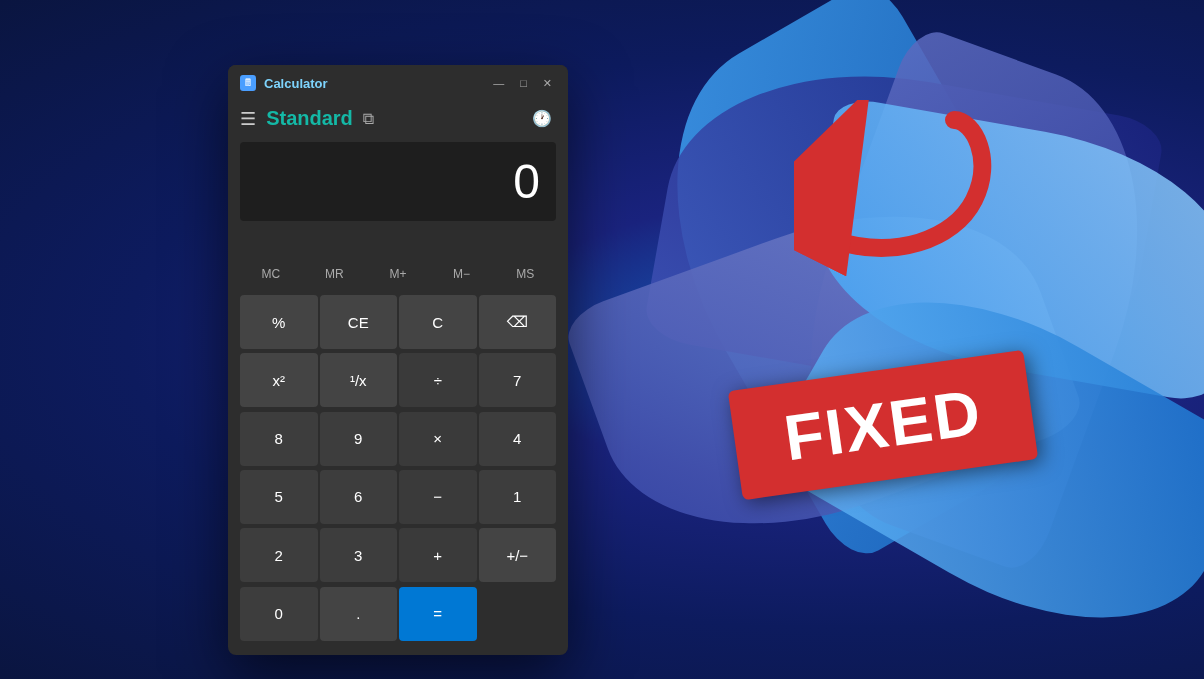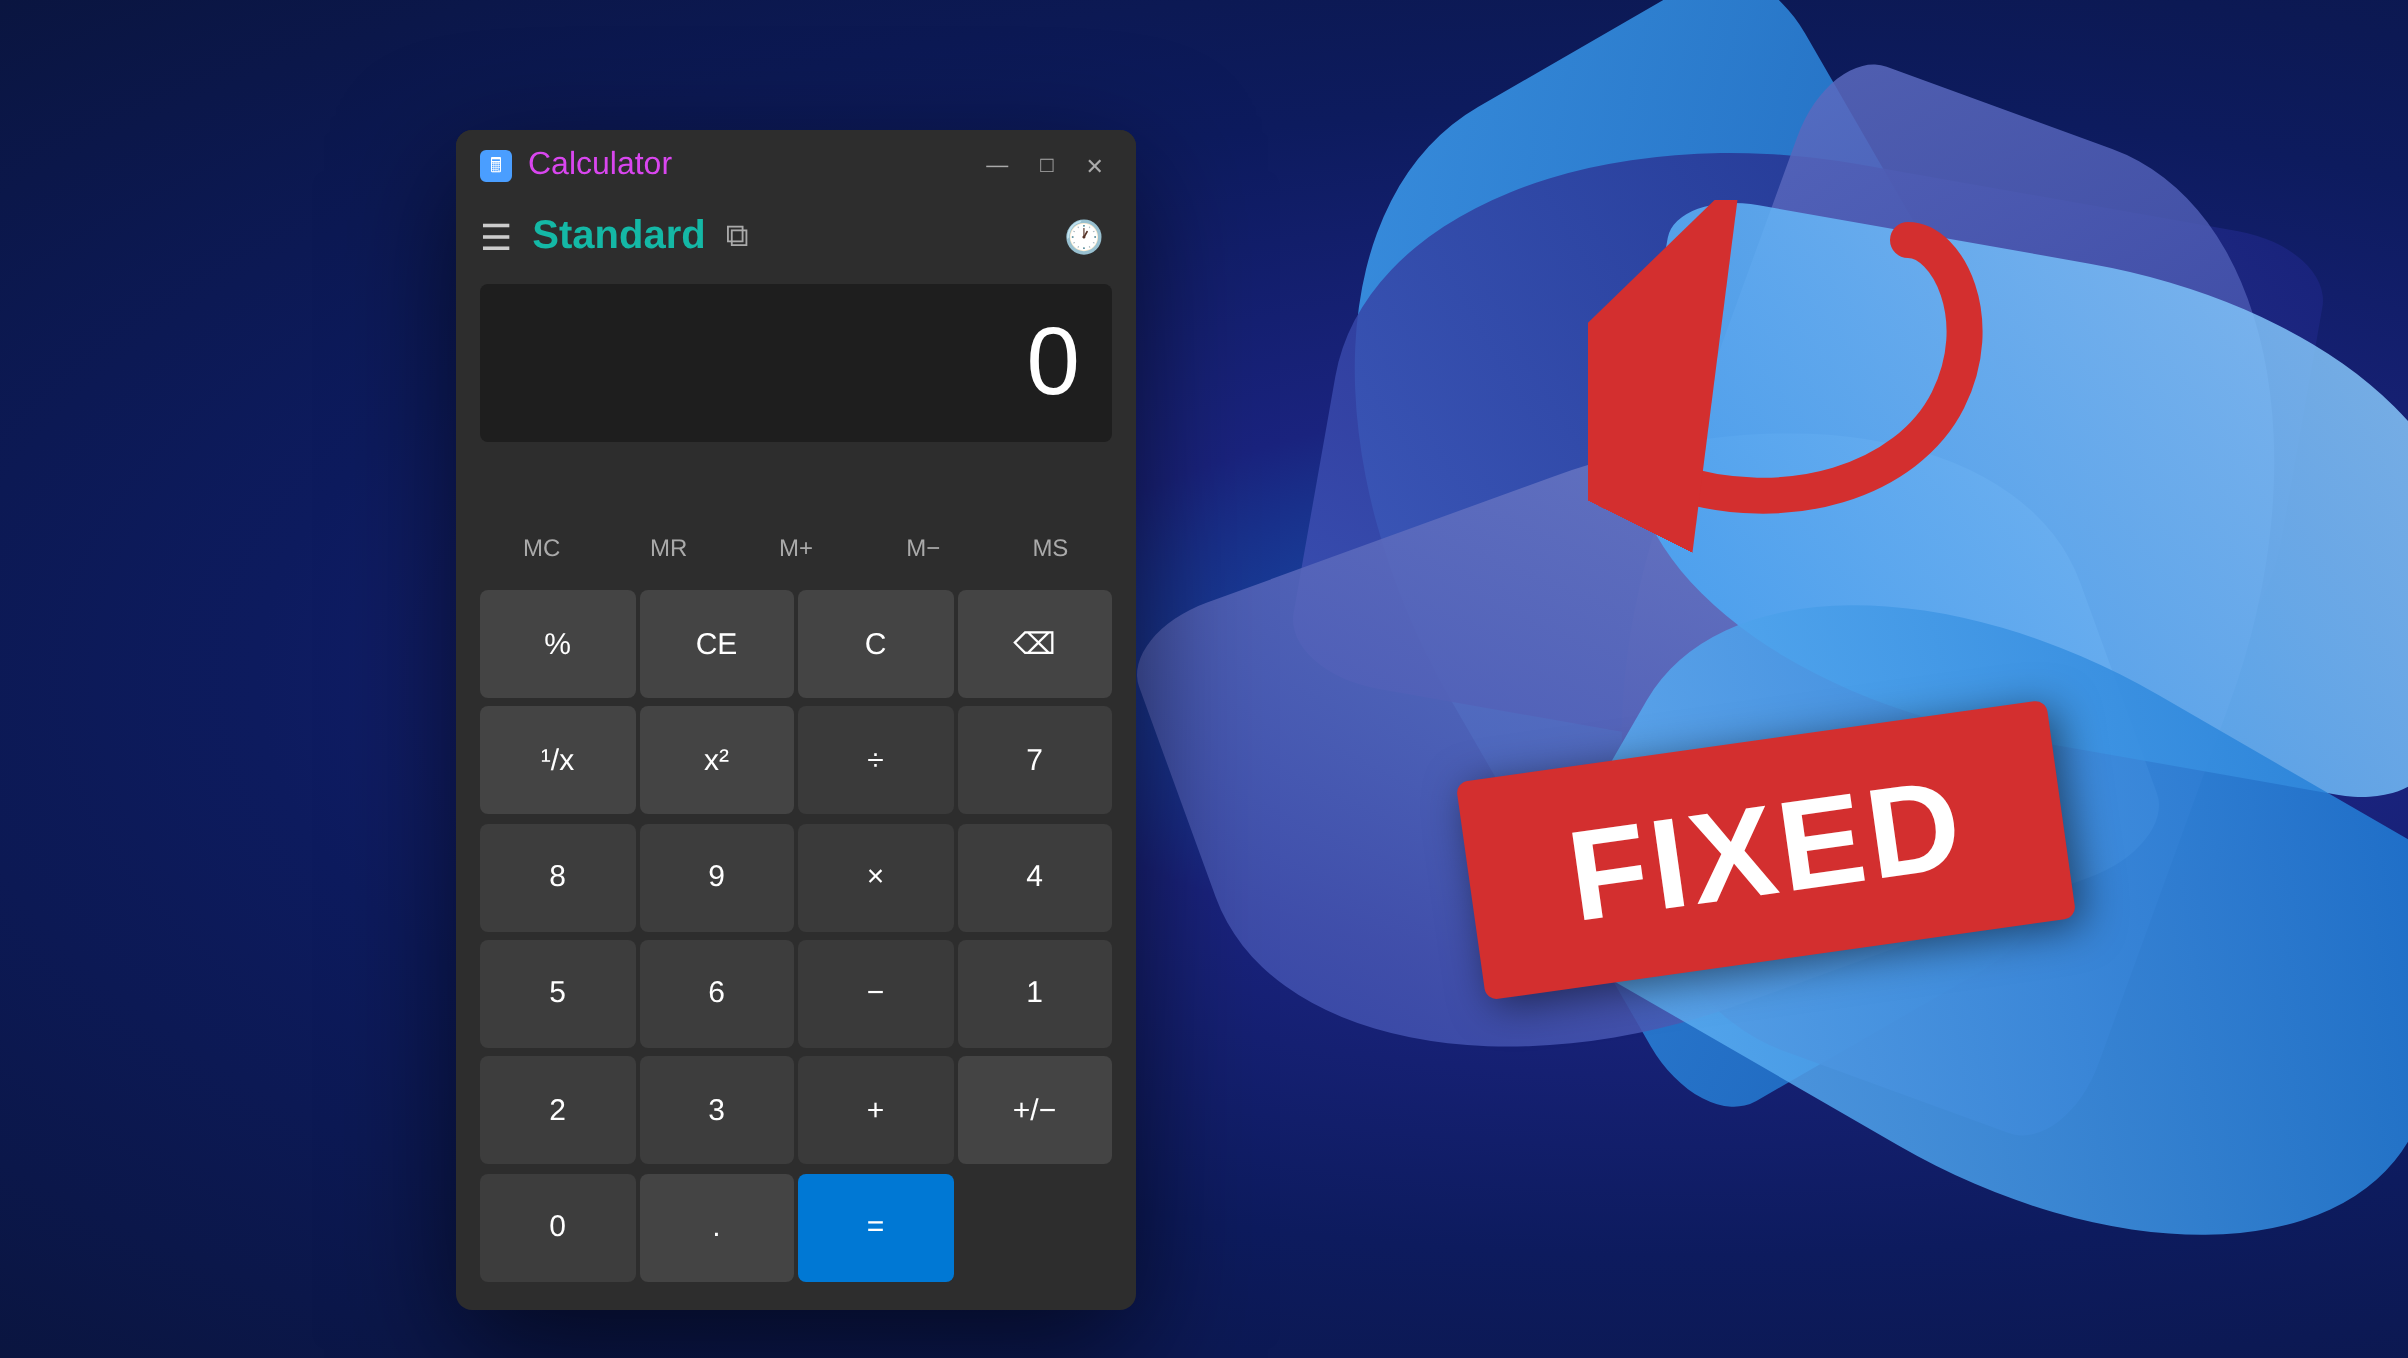--- a/index.html
+++ b/index.html
@@ -132,22 +132,23 @@
       background: #4a9eff;
       border-radius: 3px;
       display: flex;
       align-items: center;
       justify-content: center;
       font-size: 10px;
       color: white;
     }
 
     .title-text {
-      color: #d946ef;
-      font-size: 16px;
+      color: #7dd3fc;
+      font-size: 13px;
+      font-weight: bold;
     }
 
     .window-controls {
       display: flex;
       gap: 8px;
     }
 
     .win-btn {
       color: #aaa;
       font-size: 11px;
@@ -352,22 +353,22 @@
     <button class="mem-btn">MS</button>
   </div>
 
   <div class="calc-buttons">
 
     <button class="btn light">%</button>
     <button class="btn light">CE</button>
     <button class="btn light">C</button>
     <button class="btn light">⌫</button>
 
+    <button class="btn light">x²</button>
     <button class="btn light">¹/x</button>
-    <button class="btn light">x²</button>
     <button class="btn operator">÷</button>
 
     <button class="btn">7</button>
     <button class="btn">8</button>
     <button class="btn">9</button>
     <button class="btn operator">×</button>
 
     <button class="btn">4</button>
     <button class="btn">5</button>
     <button class="btn">6</button>

